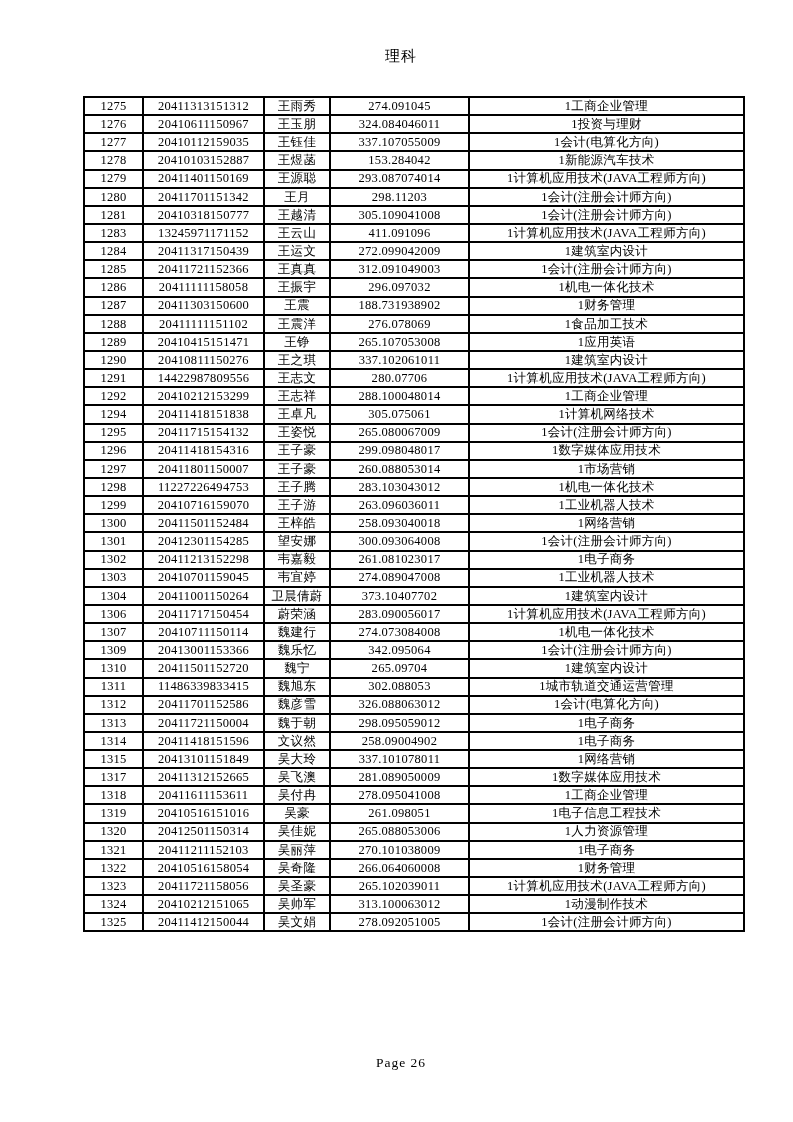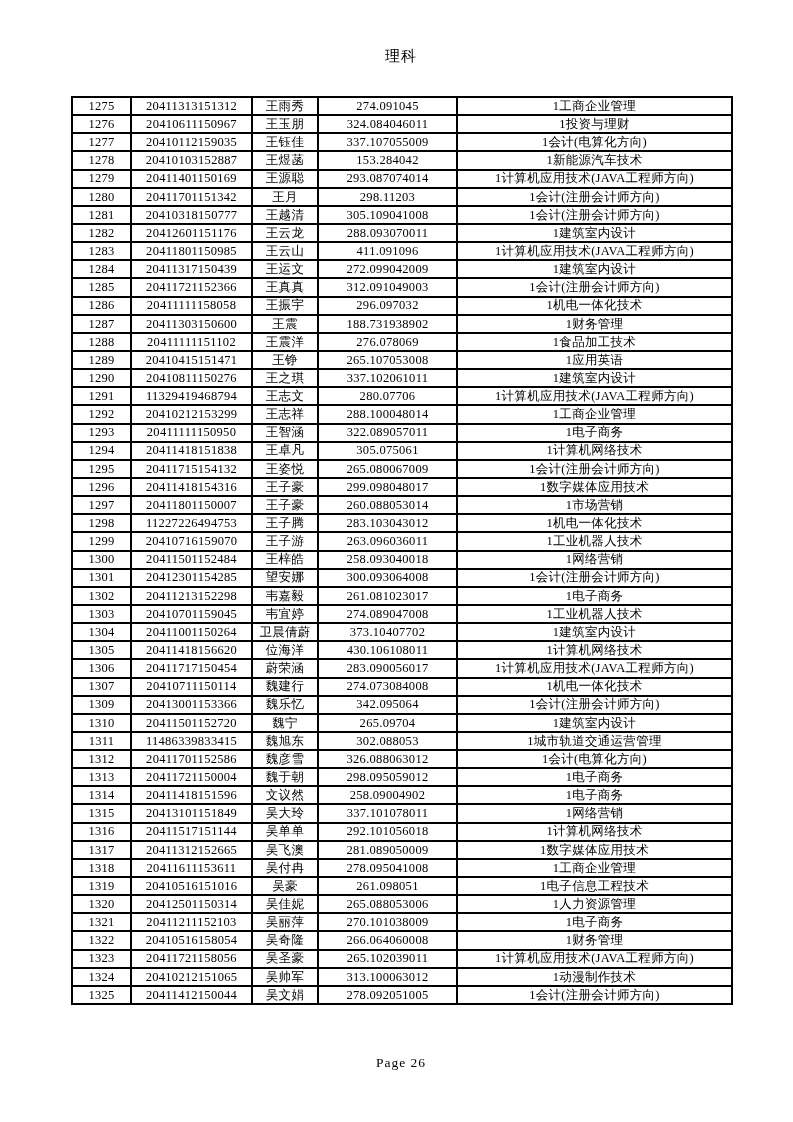--- a/index.html
+++ b/index.html
@@ -22,21 +22,21 @@
     top: 47px;
     left: 0;
     width: 100%;
     text-align: center;
     font-size: 15px;
     letter-spacing: 1px;
   }
   table.score-table {
     position: absolute;
     top: 96px;
-    left: 71px;
+    left: 83px;
     width: 660px;
     border-collapse: collapse;
     table-layout: fixed;
   }
   table.score-table td {
     border: 2px solid #000000;
     height: 16.15px;
     padding: 0;
     text-align: center;
     vertical-align: middle;
@@ -126,31 +126,24 @@
     </tr>
 
     <tr>
       <td>1281</td>
       <td>20410318150777</td>
       <td>王越清</td>
       <td>305.109041008</td>
       <td>1会计(注册会计师方向)</td>
     </tr>
 
-    <tr>
-      <td>1282</td>
-      <td>20412601151176</td>
-      <td>王云龙</td>
-      <td>288.093070011</td>
-      <td>1建筑室内设计</td>
-    </tr>
 
     <tr>
       <td>1283</td>
-      <td>20411801150985</td>
+      <td>13245971171152</td>
       <td>王云山</td>
       <td>411.091096</td>
       <td>1计算机应用技术(JAVA工程师方向)</td>
     </tr>
 
     <tr>
       <td>1284</td>
       <td>20411317150439</td>
       <td>王运文</td>
       <td>272.099042009</td>
@@ -200,41 +193,34 @@
     <tr>
       <td>1290</td>
       <td>20410811150276</td>
       <td>王之琪</td>
       <td>337.102061011</td>
       <td>1建筑室内设计</td>
     </tr>
 
     <tr>
       <td>1291</td>
-      <td>11329419468794</td>
+      <td>14422987809556</td>
       <td>王志文</td>
       <td>280.07706</td>
       <td>1计算机应用技术(JAVA工程师方向)</td>
     </tr>
 
     <tr>
       <td>1292</td>
       <td>20410212153299</td>
       <td>王志祥</td>
       <td>288.100048014</td>
       <td>1工商企业管理</td>
     </tr>
 
-    <tr>
-      <td>1293</td>
-      <td>20411111150950</td>
-      <td>王智涵</td>
-      <td>322.089057011</td>
-      <td>1电子商务</td>
-    </tr>
 
     <tr>
       <td>1294</td>
       <td>20411418151838</td>
       <td>王卓凡</td>
       <td>305.075061</td>
       <td>1计算机网络技术</td>
     </tr>
 
     <tr>
@@ -310,27 +296,20 @@
     </tr>
 
     <tr>
       <td>1304</td>
       <td>20411001150264</td>
       <td>卫晨倩蔚</td>
       <td>373.10407702</td>
       <td>1建筑室内设计</td>
     </tr>
 
-    <tr>
-      <td>1305</td>
-      <td>20411418156620</td>
-      <td>位海洋</td>
-      <td>430.106108011</td>
-      <td>1计算机网络技术</td>
-    </tr>
 
     <tr>
       <td>1306</td>
       <td>20411717150454</td>
       <td>蔚荣涵</td>
       <td>283.090056017</td>
       <td>1计算机应用技术(JAVA工程师方向)</td>
     </tr>
 
     <tr>
@@ -391,27 +370,20 @@
     </tr>
 
     <tr>
       <td>1315</td>
       <td>20413101151849</td>
       <td>吴大玲</td>
       <td>337.101078011</td>
       <td>1网络营销</td>
     </tr>
 
-    <tr>
-      <td>1316</td>
-      <td>20411517151144</td>
-      <td>吴单单</td>
-      <td>292.101056018</td>
-      <td>1计算机网络技术</td>
-    </tr>
 
     <tr>
       <td>1317</td>
       <td>20411312152665</td>
       <td>吴飞澳</td>
       <td>281.089050009</td>
       <td>1数字媒体应用技术</td>
     </tr>
 
     <tr>

